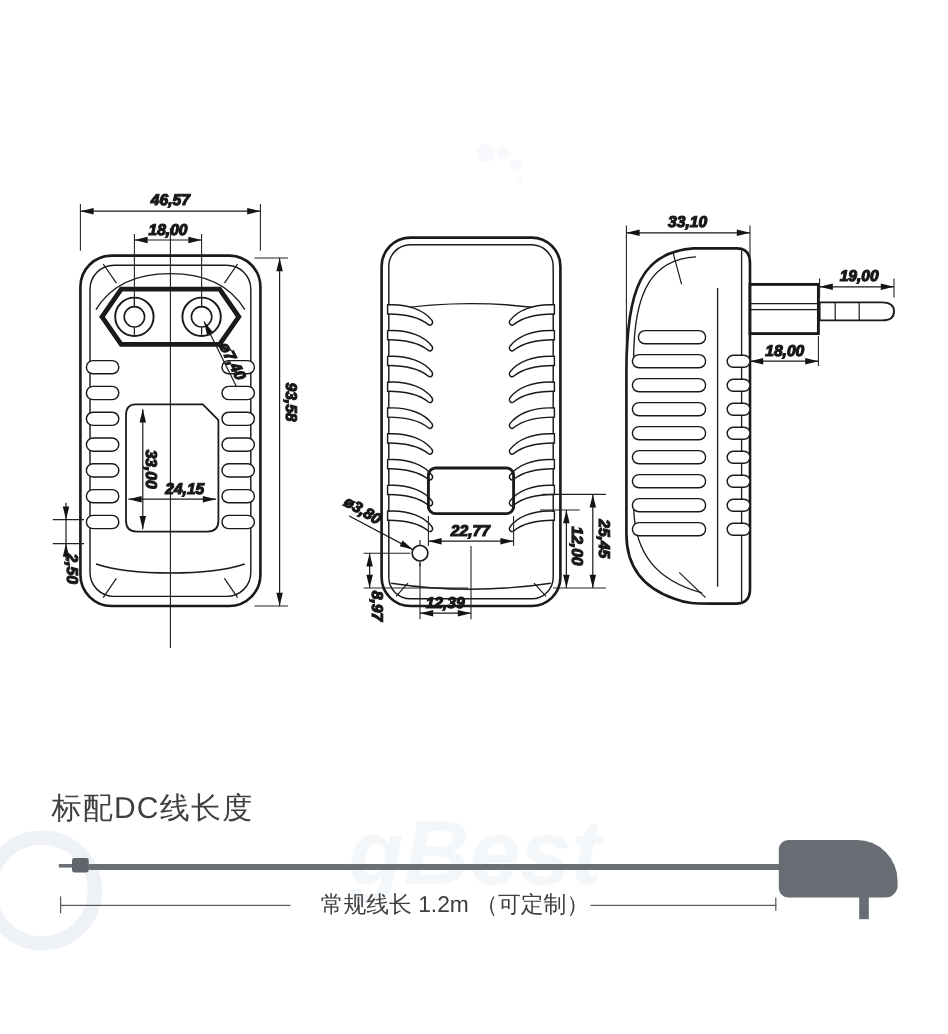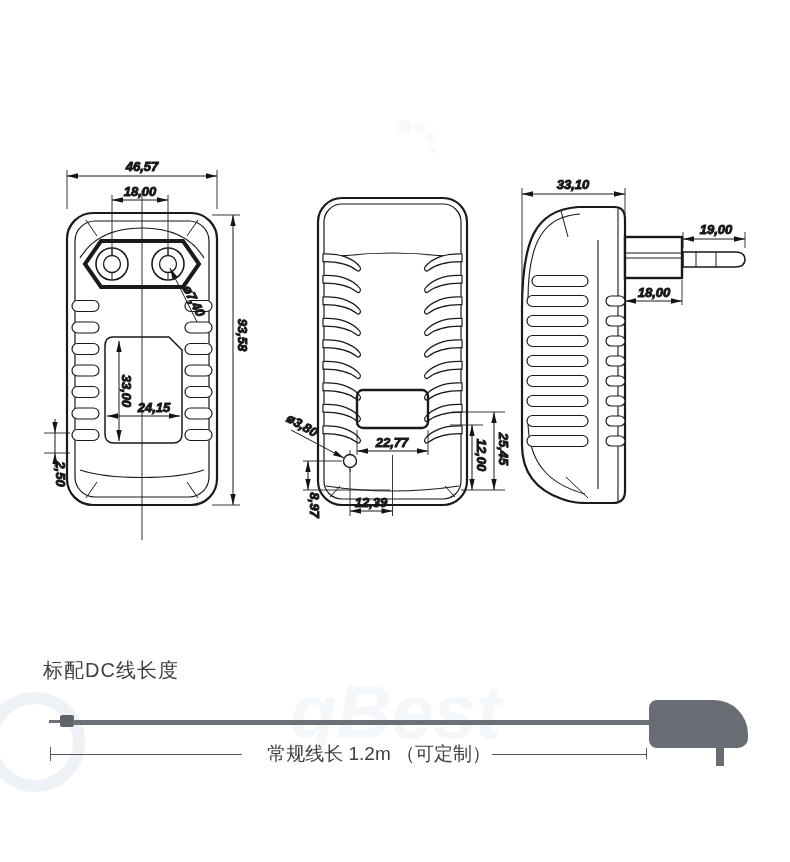--- a/index.html
+++ b/index.html
@@ -1,20 +1,20 @@
 <!DOCTYPE html>
 <html><head>
 <meta charset="utf-8">
 <style>
   html,body{margin:0;padding:0;background:#fff;}
   .page{position:relative;width:755px;height:862px;background:#ffffff;overflow:hidden;
         font-family:"Liberation Sans", sans-serif;}
   svg text.dim{font-family:"Liberation Sans", sans-serif;font-style:italic;font-weight:bold;
         font-size:13px;fill:#141414;}
-  .cn-title{position:absolute;left:43px;top:657px;font-size:20px;color:#3f3f3f;
+  .cn-title{position:absolute;left:43px;top:657px;font-size:25px;color:#3f3f3f;
         letter-spacing:1px;font-family:"Liberation Sans", sans-serif;}
   .cable-pin{position:absolute;left:49px;top:720px;width:12px;height:3px;background:#6b7076;}
   .cable-plug{position:absolute;left:60px;top:715px;width:14px;height:12px;background:#5f656b;border-radius:2px;}
   .cable-line{position:absolute;left:73px;top:720px;width:578px;height:5px;background:#6b7076;border-radius:2px;}
   .adapter-body{position:absolute;left:649px;top:700px;width:99px;height:48px;background:#686d73;
         border-radius:8px 34px 10px 8px;}
   .adapter-pin{position:absolute;left:716px;top:747px;width:8px;height:19px;background:#686d73;}
   .dimline{position:absolute;top:754px;height:1px;background:#555;}
   .dimtick{position:absolute;width:1px;background:#555;}
   .cable-label{position:absolute;left:243px;top:741px;width:248px;text-align:right;

